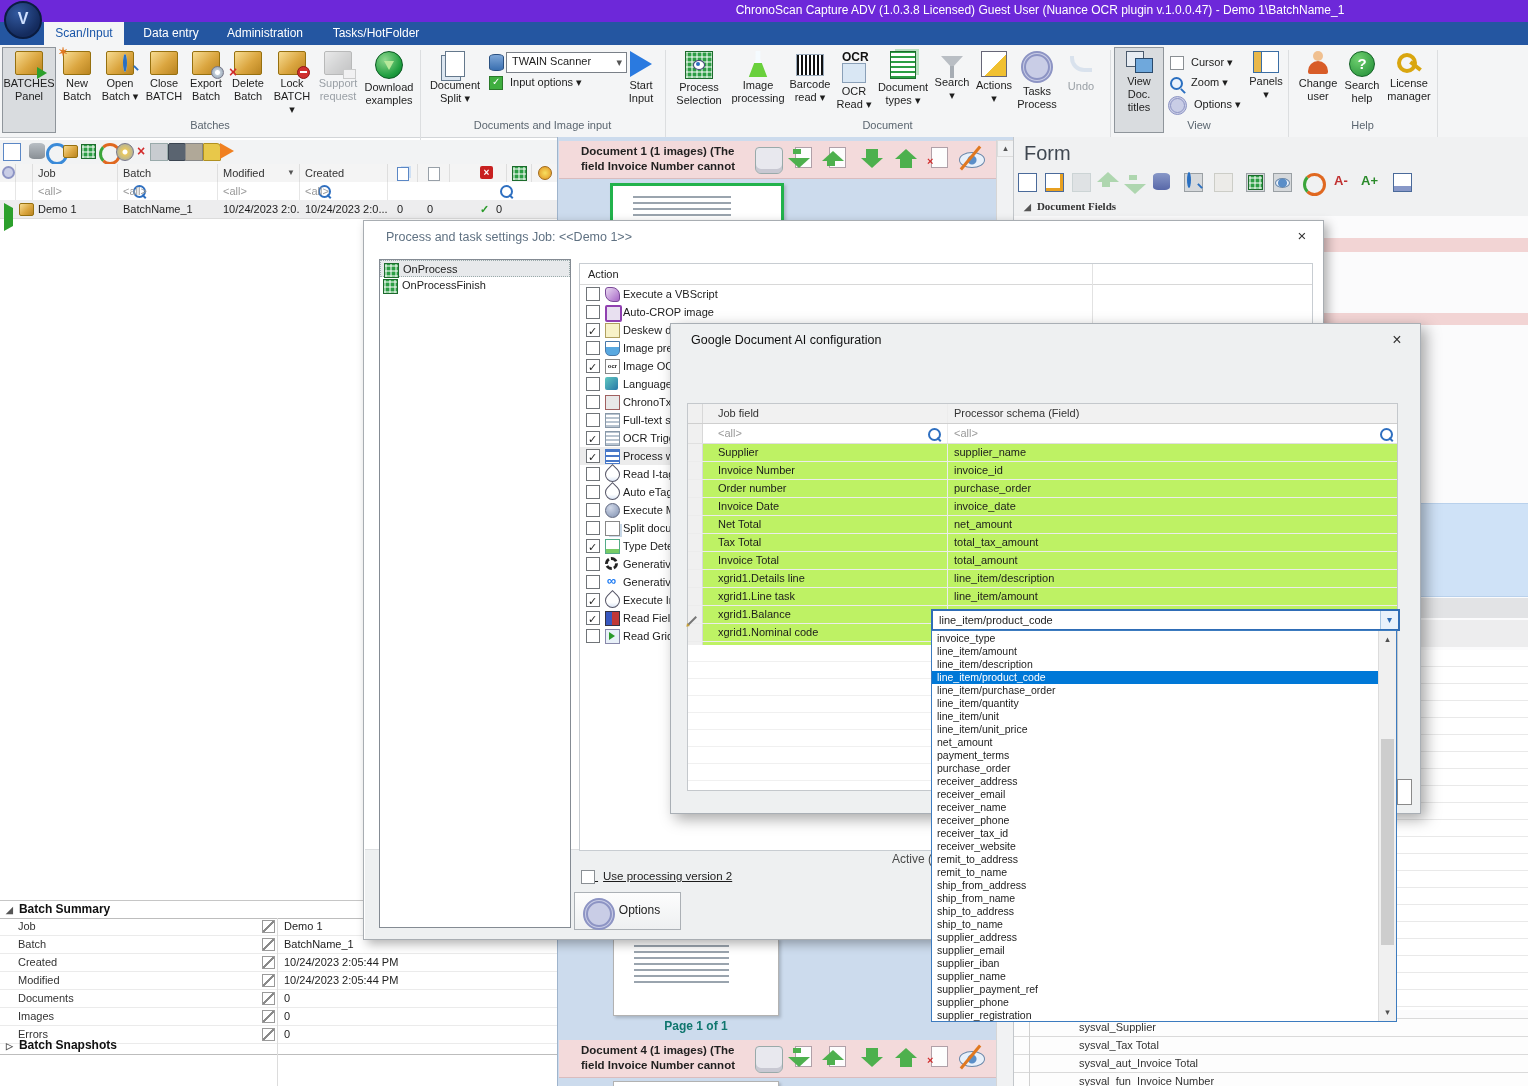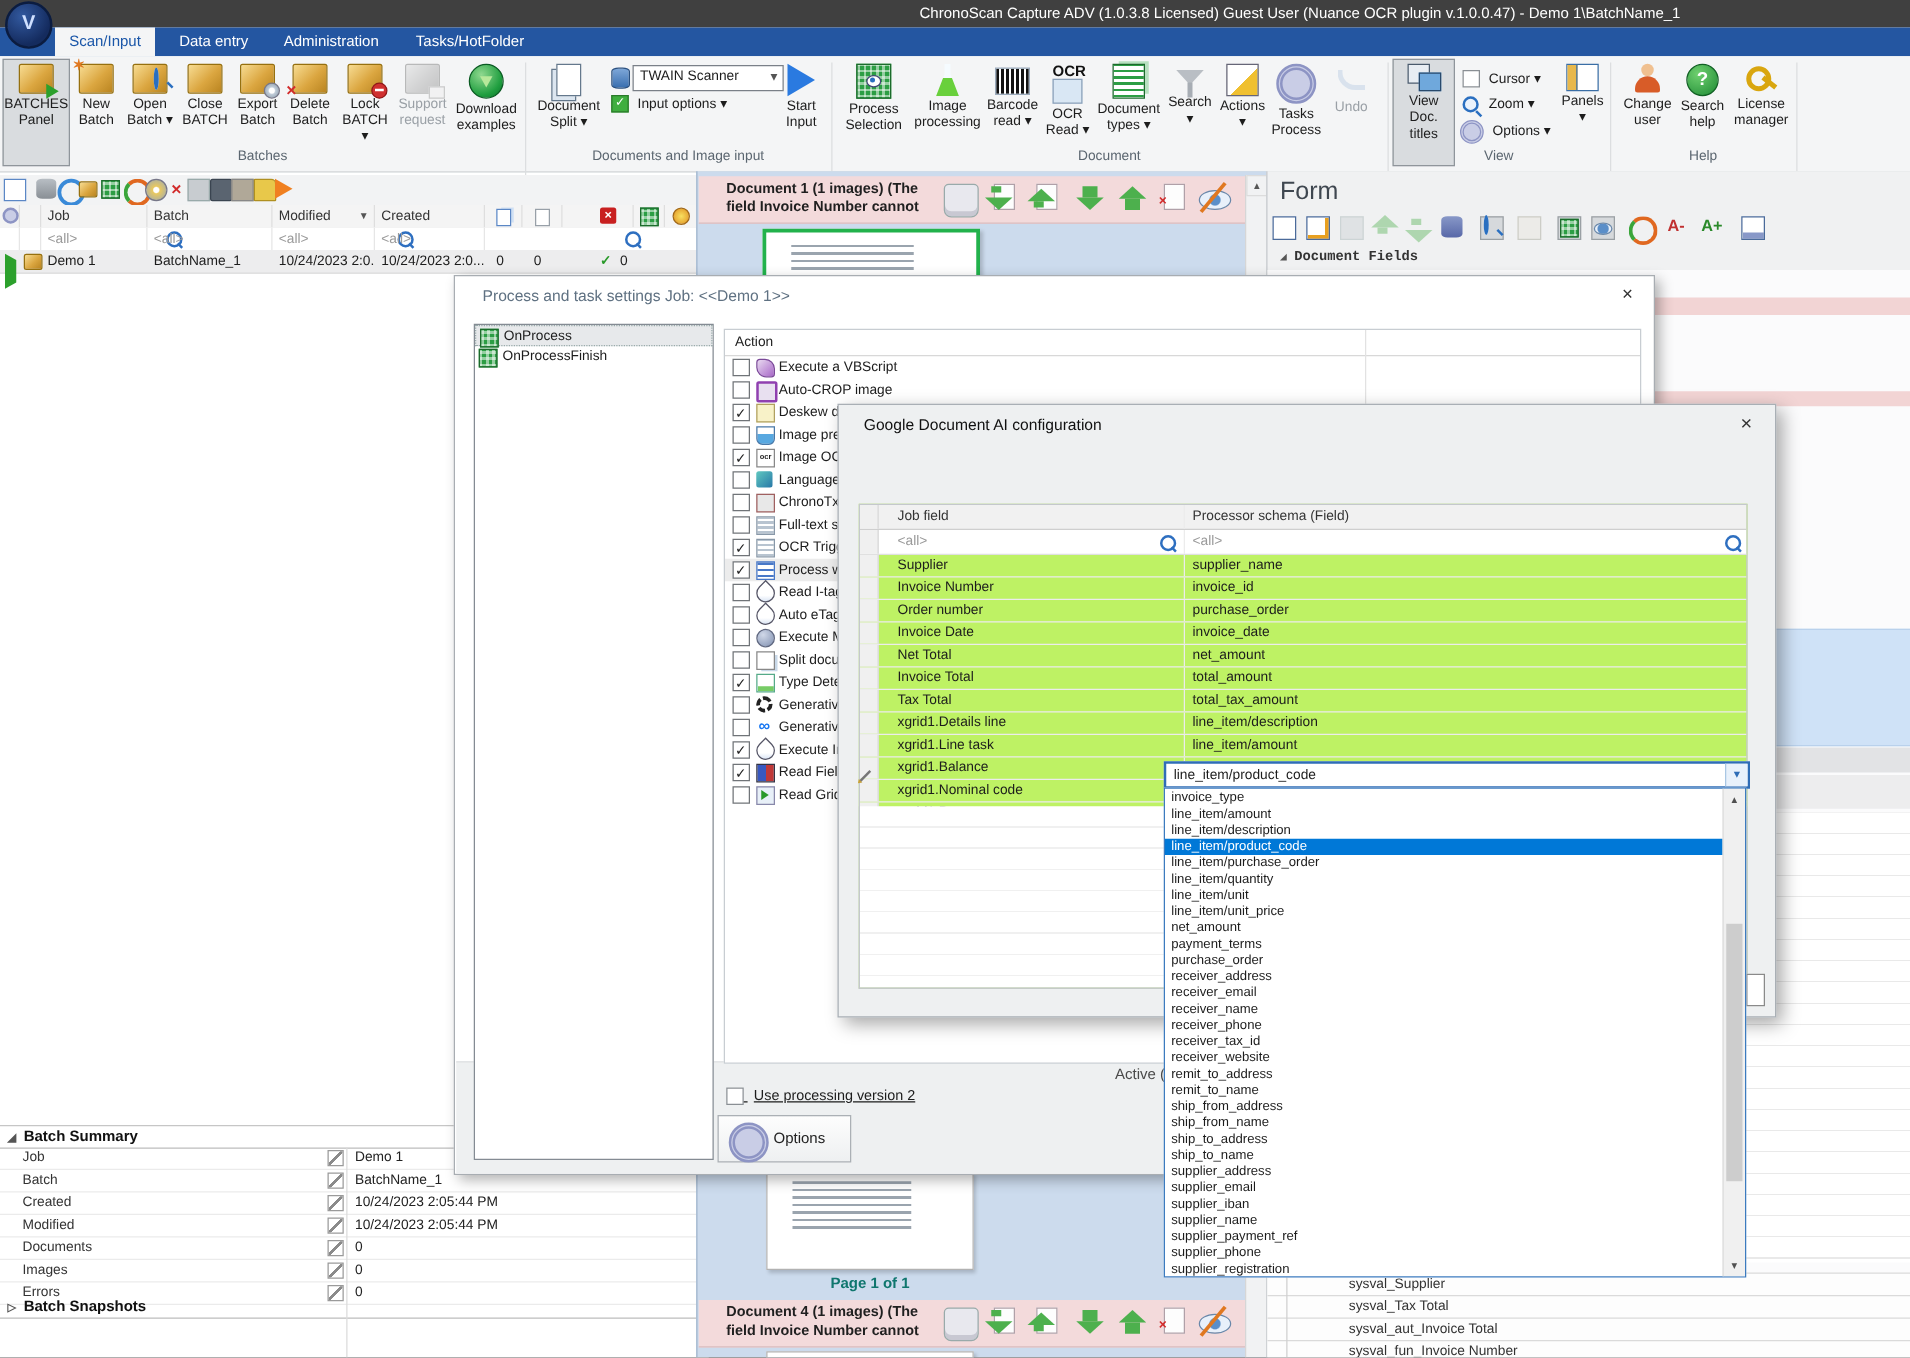--- a/index.html
+++ b/index.html
@@ -3,21 +3,21 @@
 <meta charset="utf-8">
 <style>
   html,body{margin:0;padding:0;background:#444;}
   .screen{position:relative;width:1528px;height:1086px;background:#fff;overflow:hidden;
           font-family:"Liberation Sans",sans-serif;font-size:11px;color:#1c1c1c;}
   .abs{position:absolute;}
   .nowrap{white-space:nowrap;overflow:hidden;}
   .pre{white-space:pre-line;}
 
   
-  .titlebar{left:0;top:0;width:1528px;height:22px;background:#404040;color:#fff;font-size:12px;}
+  .titlebar{left:0;top:0;width:1528px;height:22px;background:#6d28d9;color:#fff;font-size:12px;}
   .titletext{left:640px;top:3px;width:800px;text-align:center;}
   .applogo{left:4px;top:1px;width:34px;height:34px;border-radius:50%;background:radial-gradient(circle at 35% 30%,#32599f,#142b5e 70%);border:2px solid #0b1c40;z-index:60;color:#cfe0ff;font-weight:bold;font-size:16px;text-align:center;line-height:32px;}
   .tabsrow{left:0;top:22px;width:1528px;height:23px;background:#2456a1;}
   .tab{position:absolute;top:0;height:23px;color:#fff;font-size:12px;text-align:center;line-height:23px;}
   .tab.active{background:#f4f5f6;color:#1a56a8;}
 
   
   .ribbon{left:0;top:45px;width:1528px;height:92px;background:#f4f5f6;border-bottom:1px solid #d2d5d8;}
   .rdiv{position:absolute;top:5px;width:1px;height:112px;background:#dcdee0;}
   .rgrouplabel{position:absolute;top:74px;height:13px;text-align:center;color:#5b6670;font-size:11px;}
@@ -112,21 +112,21 @@
   .eyeic{position:absolute;left:0;top:5px;width:24px;height:14px;border-radius:50%;background:radial-gradient(circle at 50% 50%,#5a8ec8 0 4px,#e8f0fa 5px);border:1px solid #6a88aa;}
   .slash{position:absolute;left:10px;top:-4px;width:3px;height:30px;background:#e07820;transform:rotate(40deg);}
   .thumb{background:#fff;border:1px solid #b2b2b2;box-shadow:2px 2px 3px rgba(0,0,0,.18);}
   .tinylines{position:absolute;left:12%;right:30%;top:10px;height:26px;background:repeating-linear-gradient(#9aa4ae 0 2px,transparent 2px 6px);}
   .vscroll{background:#f1f2f3;border-left:1px solid #d6d6d6;}
   .scrollarrow{color:#555;font-size:9px;text-align:center;line-height:15px;background:#f1f2f3;border:1px solid #dcdcdc;}
 
   
   .formpanel{left:1013px;top:137px;width:515px;height:949px;background:#f0f1f2;border-left:1px solid #c3c7cb;}
   .formtitle{position:absolute;left:10px;top:5px;font-size:20px;color:#3f4750;}
-  .fieldshdr{position:absolute;left:4px;top:63px;font-family:Liberation Mono, monospace;font-weight:bold;font-size:11px;color:#333;}
+  .fieldshdr{position:absolute;left:4px;top:63px;font-family:Liberation Serif, serif;font-weight:bold;font-size:11px;color:#333;}
   .fieldsarea{position:absolute;left:0;top:79px;width:515px;height:870px;background:#fbfbfc;}
   .striped{background:repeating-linear-gradient(#fff 0 16px,#e9e9e9 16px 17px);}
   .sysrow{height:17px;border-top:1px solid #dadada;line-height:16px;padding-left:65px;color:#333;background:#fdfdfd;}
 
   
   .pdialog{left:363px;top:220px;width:959px;height:718px;background:#fff;border:1px solid #a8adb2;box-shadow:4px 4px 10px rgba(0,0,0,.3);z-index:10;}
   .pdtitle{position:absolute;left:22px;top:9px;font-size:12.5px;color:#5f7182;}
   .closex{position:absolute;font-size:15px;color:#333;width:18px;text-align:center;cursor:default;}
   .listbox{position:absolute;left:15px;top:38px;width:190px;height:667px;background:#fff;border:1px solid #848b93;}
   .lbitem{height:17px;line-height:17px;position:relative;padding-left:22px;}
@@ -799,28 +799,28 @@
           </div>
 
           <div class="gtrow">
             <div class="c-rowhdr"></div>
             <div class="c-field">Net Total</div>
             <div class="c-schema">net_amount</div>
           </div>
 
           <div class="gtrow">
             <div class="c-rowhdr"></div>
+            <div class="c-field">Tax Total</div>
+            <div class="c-schema">total_tax_amount</div>
+          </div>
+
+          <div class="gtrow">
+            <div class="c-rowhdr"></div>
             <div class="c-field">Invoice Total</div>
             <div class="c-schema">total_amount</div>
-          </div>
-
-          <div class="gtrow">
-            <div class="c-rowhdr"></div>
-            <div class="c-field">Tax Total</div>
-            <div class="c-schema">total_tax_amount</div>
           </div>
 
           <div class="gtrow">
             <div class="c-rowhdr"></div>
             <div class="c-field">xgrid1.Details line</div>
             <div class="c-schema">line_item/description</div>
           </div>
 
           <div class="gtrow">
             <div class="c-rowhdr"></div>

